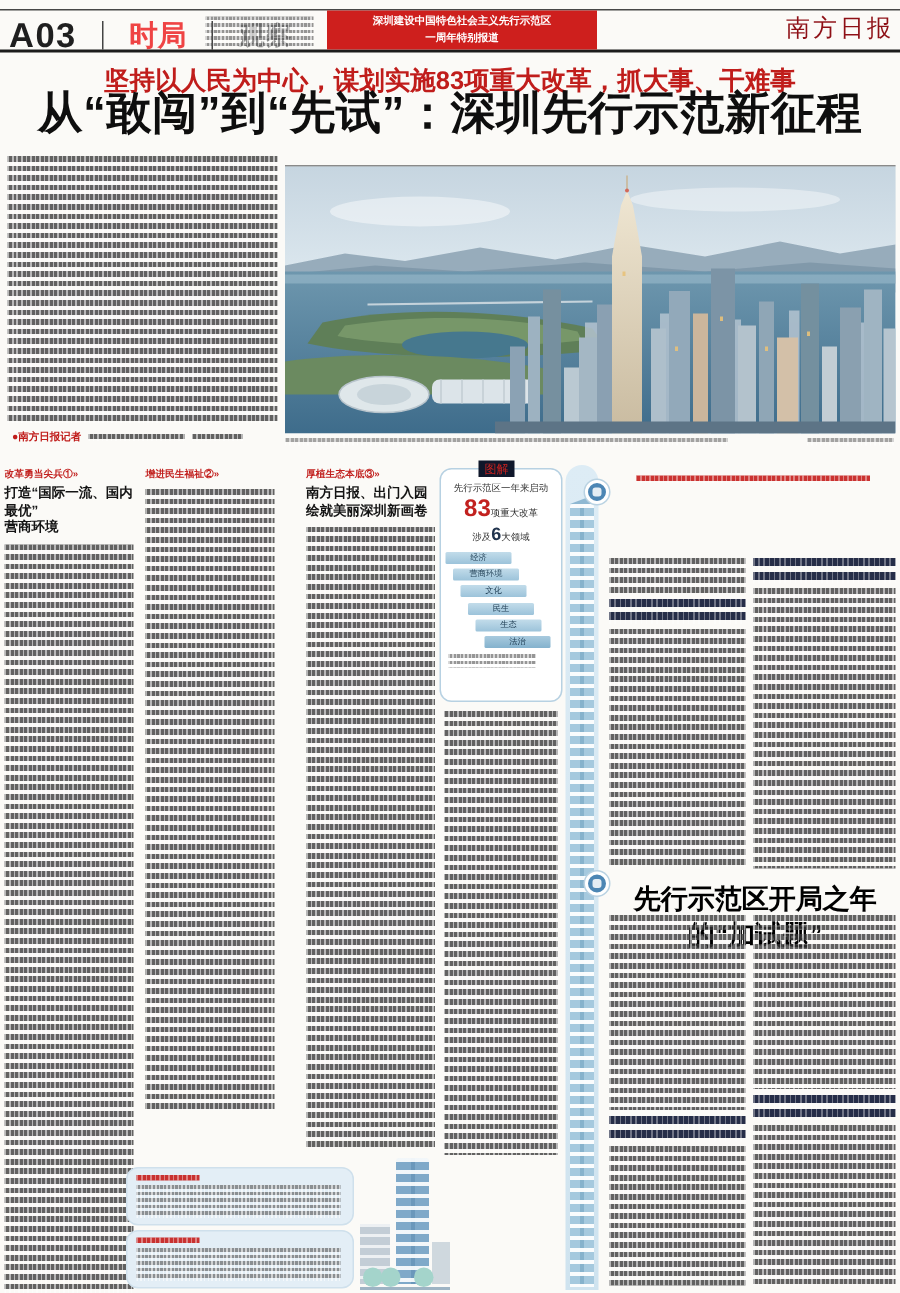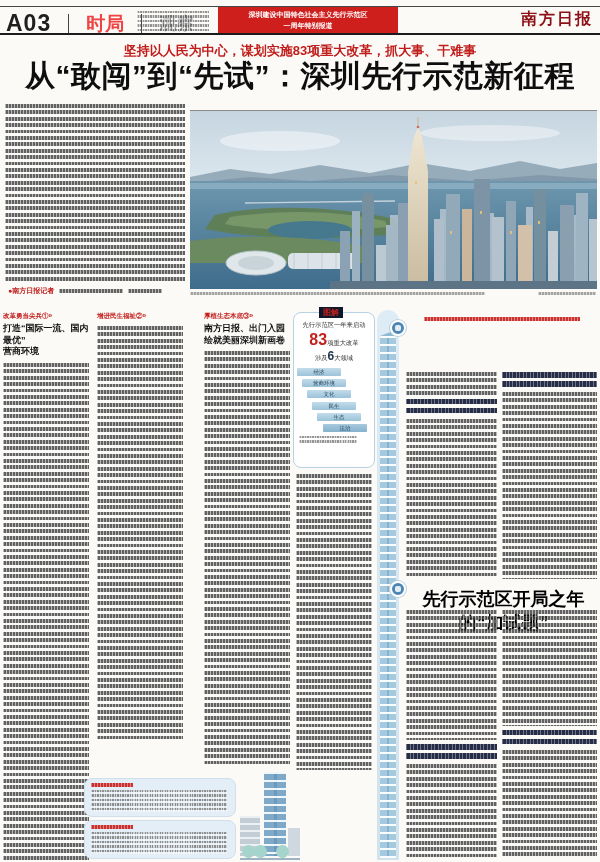--- a/index.html
+++ b/index.html
@@ -30,23 +30,23 @@
   .rule-bottom{left:0;top:33px;width:600px;height:2px;background:#1c1c1c}
   .mast{left:6px;top:10px;display:flex;align-items:center;gap:17px}
   .mast .pg{font-size:23px;font-weight:900;color:#1f1f1f;letter-spacing:1px}
   .mast .bar{width:1px;height:19px;background:#444}
   .mast .sec{font-size:19px;font-weight:900;color:#ef4444}
   .mast .col{font-size:17px;font-weight:900;color:#8f8f8f;letter-spacing:1px}
   .credits{left:137px;top:11px;width:72px;height:20px}
   .banner{left:218px;top:7px;width:180px;height:26px;background:#ce1f1d;color:#fff;
           text-align:center;font-size:7px;line-height:11px;padding-top:2px;font-weight:700;z-index:3}
   .logo{left:518px;top:9px;width:78px;height:22px;font-family:"Liberation Serif",serif;
-        font-size:16px;font-weight:700;color:#8e1016;letter-spacing:2px;text-align:center}
-
-  .deck{left:0;top:42px;width:600px;text-align:center;font-size:13px;font-weight:900;color:#c01d1b}
+        font-size:16px;font-weight:400;color:#8e1016;letter-spacing:2px;text-align:right}
+
+  .deck{left:0;top:42px;width:600px;text-align:center;font-size:17px;font-weight:900;color:#c01d1b}
   .headline{left:0;top:58px;width:600px;text-align:center;font-size:30px;font-weight:900;
             color:#0e0e0e;letter-spacing:.5px;line-height:36px}
 
   
   .intro{left:5px;top:104px;width:180px;height:178px}
   .byline{left:8px;top:286px;display:flex;align-items:center;gap:5px}
   .byline .lbl{font-size:7px;font-weight:700;color:#c01d1b;white-space:nowrap}
   .nm{height:5px}
 
   
@@ -55,21 +55,21 @@
   .pcredit{left:538px;top:292px;width:58px;height:5px}
 
   
   .story{position:absolute;top:312px;width:86px}
   .kicker{font-size:6.5px;font-weight:700;color:#c2211f;white-space:nowrap}
   .shead{font-size:9px;font-weight:800;color:#141414;line-height:11.5px;margin-top:2px}
   .sbody{margin-top:5px}
 
   
   .igbox{left:293px;top:312px;width:82px;height:156px;border:1.5px solid #b7d1e2;border-radius:8px;background:#fff}
-  .igtab{left:319px;top:307px;background:#0f172a;padding:0 4px;font-size:8px;font-weight:700;color:#c2211f;z-index:2}
+  .igtab{left:319px;top:307px;background:#0f172a;padding:0 4px;font-size:8px;font-weight:400;color:#c2211f;z-index:2}
   .igtitle{margin-top:8px;text-align:center;font-size:6.3px;color:#333}
   .igbigrow{text-align:center;margin-top:1px;font-size:6.3px;color:#333}
   .igbig{font-size:16px;font-weight:900;color:#c2211f}
   .igsub{text-align:center;font-size:6.3px;color:#333}
   .igsix{font-size:12px;font-weight:900;color:#21344e}
   .bars{margin-top:5px;padding-left:3px}
   .brow{height:8px;margin-bottom:3.2px}
   .bfill{height:8px;width:44px;border-radius:1px;background:linear-gradient(180deg,#c2dcea,#9cc3da);
          text-align:center;font-size:5.5px;line-height:8px;color:#1d3c52;overflow:hidden}
   .bfill.last{background:linear-gradient(180deg,#a8cade,#84b2cd)}

